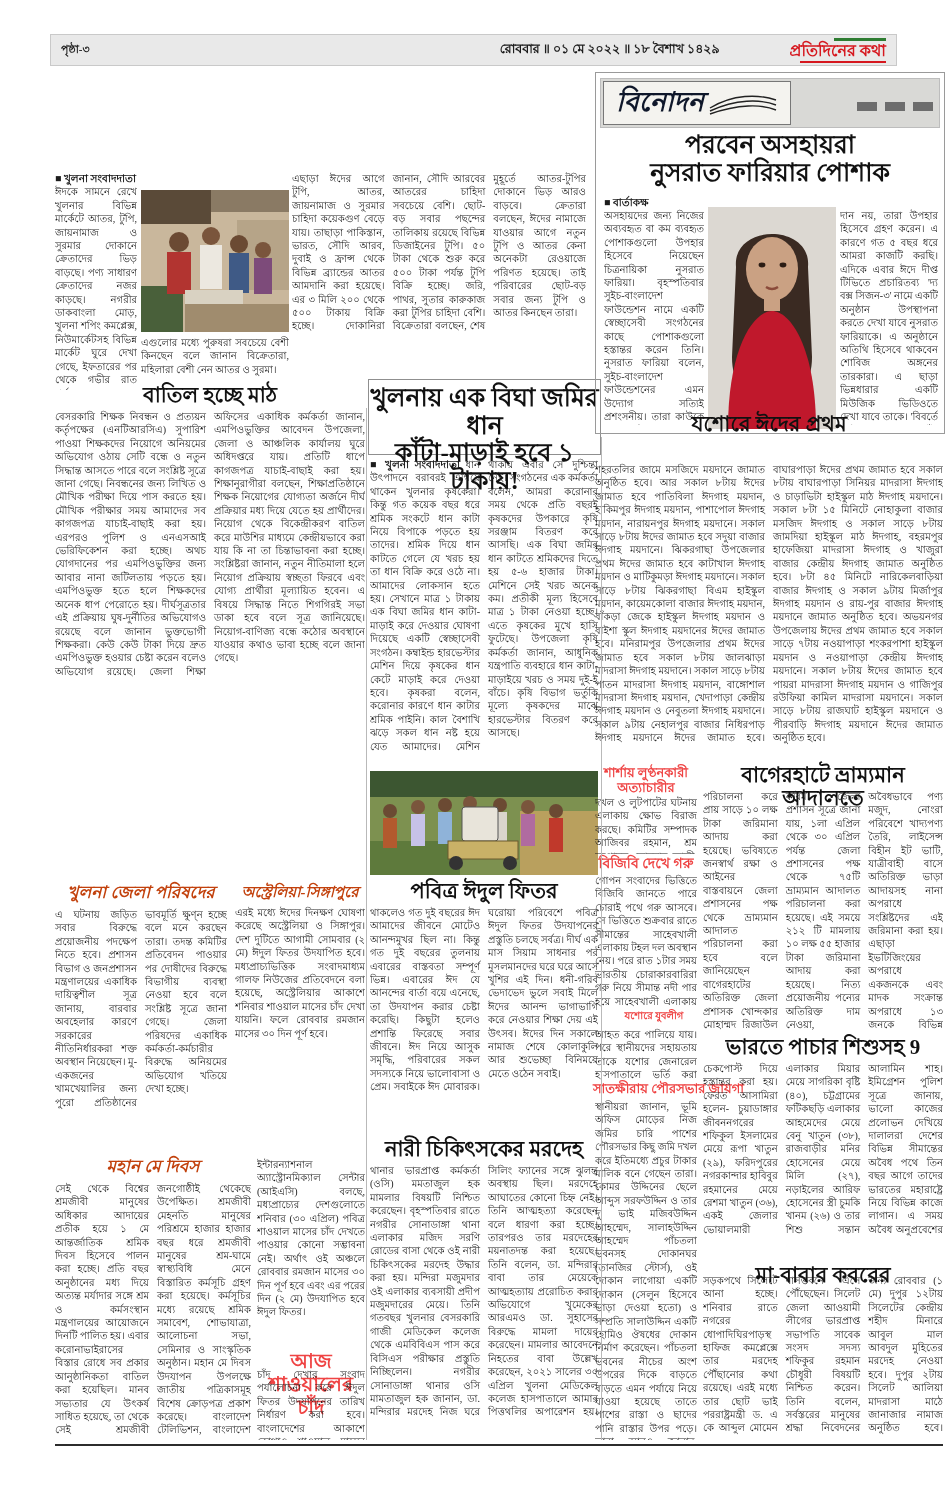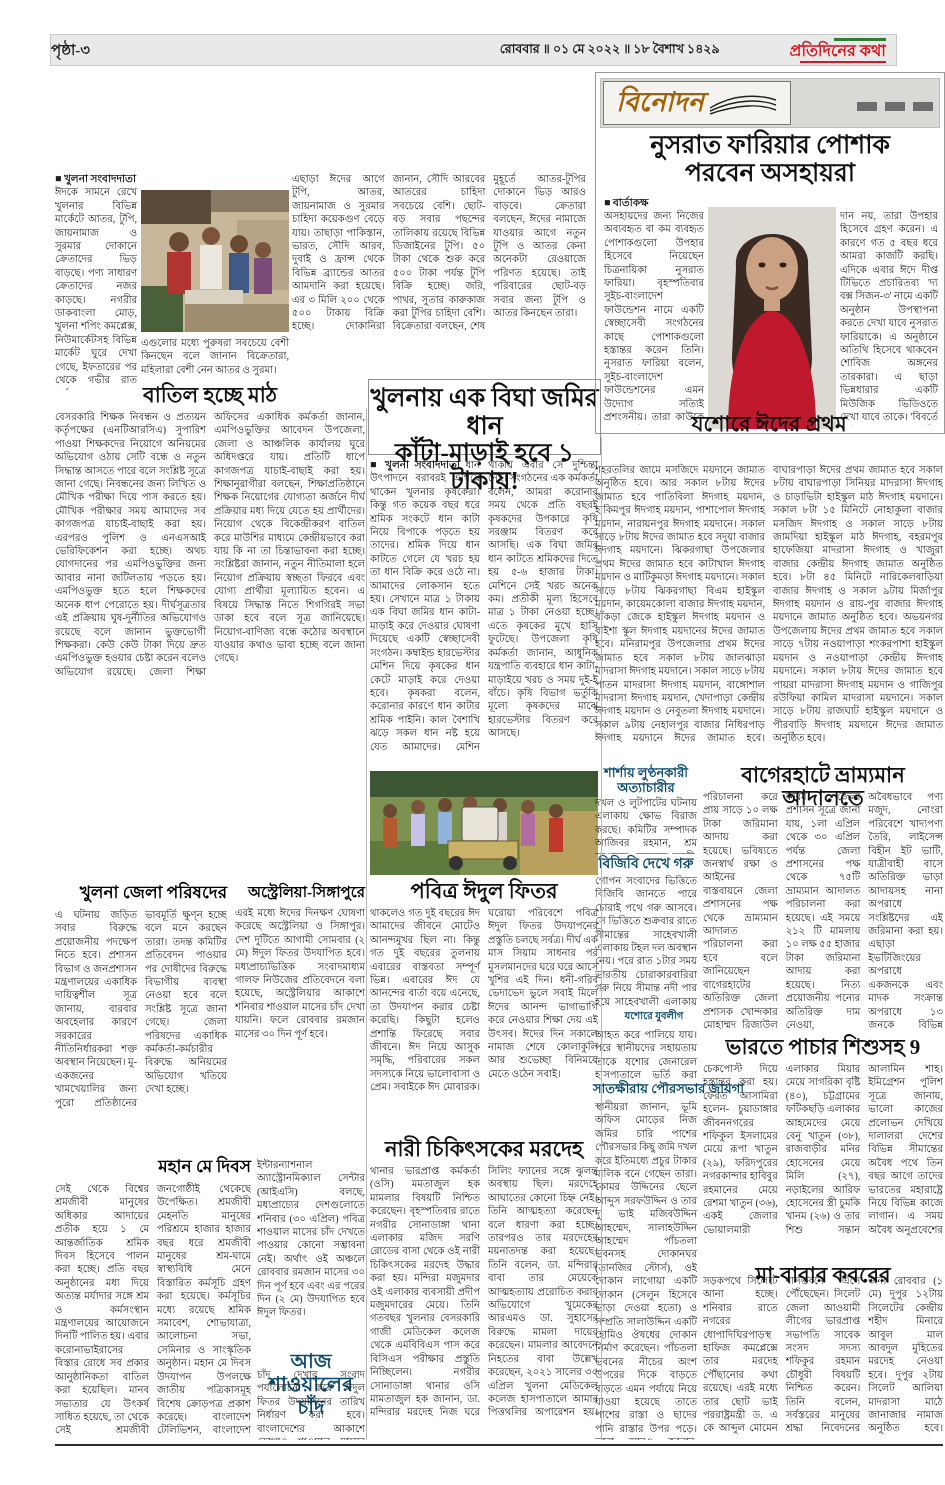--- a/index.html
+++ b/index.html
@@ -1,43 +1,43 @@
 <!DOCTYPE html>
 <html><head>
 <meta charset="utf-8">
 <style>
   html,body{margin:0;padding:0;background:#ffffff;}
   #page{position:relative;width:945px;height:1485px;background:#ffffff;overflow:hidden;
         font-family:"Liberation Serif", serif;color:#1c1c1c;}
   .abs{position:absolute;}
   
   .hdrbar{background:#e9e9e9;border:1px solid #c9c9c9;display:flex;align-items:center;}
-  .pageno{font-size:15px;font-weight:bold;padding-left:0;}
+  .pageno{font-size:11px;font-weight:bold;padding-left:10px;}
   .dateline{font-size:12.5px;font-weight:bold;}
   .masthead{color:#d6181f;font-weight:bold;font-size:16px;line-height:1;}
   .mast-flourish{background:#2e7d32;height:3px;width:52px;margin-left:auto;margin-bottom:2px;}
   .mast-sub{background:#d6181f;height:2px;width:86px;margin-top:2px;}
   
   .hl-red{color:#e8201d;font-weight:bold;text-align:center;font-size:47px;line-height:1.04;letter-spacing:0px;}
   .hl-xl{font-weight:bold;text-align:center;font-size:25px;line-height:1.1;color:#111;}
   .hl-lg{font-weight:bold;text-align:center;font-size:21px;line-height:1.1;color:#111;}
-  .hl-md{font-weight:bold;text-align:right;font-size:17px;line-height:1.1;color:#000000;}
-  .hl-sm{font-weight:bold;font-size:13px;line-height:1.15;color:#0c4a6e;text-align:center;}
+  .hl-md{font-weight:bold;text-align:center;font-size:17px;line-height:1.1;color:#c2410c;font-style:italic;}
+  .hl-sm{font-weight:bold;font-size:13px;line-height:1.15;color:#ef4444;text-align:center;}
   
   .bt{font-size:10px;line-height:13.4px;text-align:justify;overflow:hidden;}
   .c2{column-count:2;column-gap:8px;}
   .c3{column-count:3;column-gap:8px;}
   .byline{font-weight:bold;font-size:10.5px;}
   .rule-v{background:#b9b9b9;width:1px;}
   .rule-h{background:#2c2c2c;height:2px;}
   .box{border:1px solid #8f8f8f;}
   
   .ent-strip{background:#d9d9d6;border:1px solid #bdbdbd;}
   .ent-logo-box{background:#f4f3ef;border:1px solid #777;display:flex;align-items:center;justify-content:center;}
-  .ent-logo{font-style:italic;font-weight:bold;font-size:27px;color:#a16207;}
+  .ent-logo{font-style:italic;font-weight:bold;font-size:27px;color:#0f172a;}
   .dash{background:#6d6d6d;width:20px;height:9px;display:inline-block;margin-left:8px;}
   .photo{overflow:hidden;}
 </style>
 </head>
 <body>
 
 <div id="page">
 
   <div class="abs hdrbar" style="left:50px;top:34px;width:845px;height:30px;">
     <span class="pageno">পৃষ্ঠা-৩</span>
@@ -144,22 +144,22 @@
         <span class="ent-logo">বিনোদন</span>
         <svg width="70" height="26" viewBox="0 0 70 26" style="margin-left:4px;">
           <path d="M2 18 C 25 4, 50 4, 68 10 M2 21 C 28 9, 52 9, 68 15 M2 24 C 30 14, 54 14, 68 20" stroke="#222" stroke-width="1.4" fill="none"></path>
         </svg>
       </div>
       <span style="position:absolute;right:6px;top:18px;">
         <span class="dash"></span><span class="dash"></span><span class="dash"></span>
       </span>
     </div>
     <div class="hl-xl" style="position:absolute;left:0;top:58px;width:100%;">
+      <div>পরবেন অসহায়রা</div>
       <div>নুসরাত ফারিয়ার পোশাক</div>
-      <div>পরবেন অসহায়রা</div>
     </div>
     <div class="byline" style="position:absolute;left:8px;top:122px;">■ বার্তাকক্ষ</div>
     <div class="bt" style="position:absolute;left:8px;top:136px;width:100px;height:216px;">অসহায়দের জন্য নিজের অব্যবহৃত বা কম ব্যবহৃত পোশাকগুলো উপহার হিসেবে নিয়েছেন চিত্রনায়িকা নুসরাত ফারিয়া। বৃহস্পতিবার সুইচ-বাংলাদেশ ফাউন্ডেশন নামে একটি স্বেচ্ছাসেবী সংগঠনের কাছে পোশাকগুলো হস্তান্তর করেন তিনি। নুসরাত ফারিয়া বলেন, সুইচ-বাংলাদেশ ফাউন্ডেশনের এমন উদ্যোগ সত্যিই প্রশংসনীয়। তারা কাউকে দান নয়, উপহার দেয়।</div>
     <div class="photo" style="position:absolute;left:112px;top:134px;width:128px;height:222px;">
       <svg width="128" height="222" viewBox="0 0 128 222">
         <rect width="128" height="222" fill="#dcd8d2"></rect>
         <path d="M28 60 C 24 16, 104 16, 100 60 L 104 150 C 104 176, 92 186, 82 190 L 46 190 C 36 186, 24 176, 24 150 Z" fill="#3a2a22"></path>
         <ellipse cx="64" cy="62" rx="26" ry="32" fill="#caa183"></ellipse>
         <ellipse cx="54" cy="58" rx="3.4" ry="2.4" fill="#2b1c14"></ellipse>
         <ellipse cx="75" cy="58" rx="3.4" ry="2.4" fill="#2b1c14"></ellipse>

